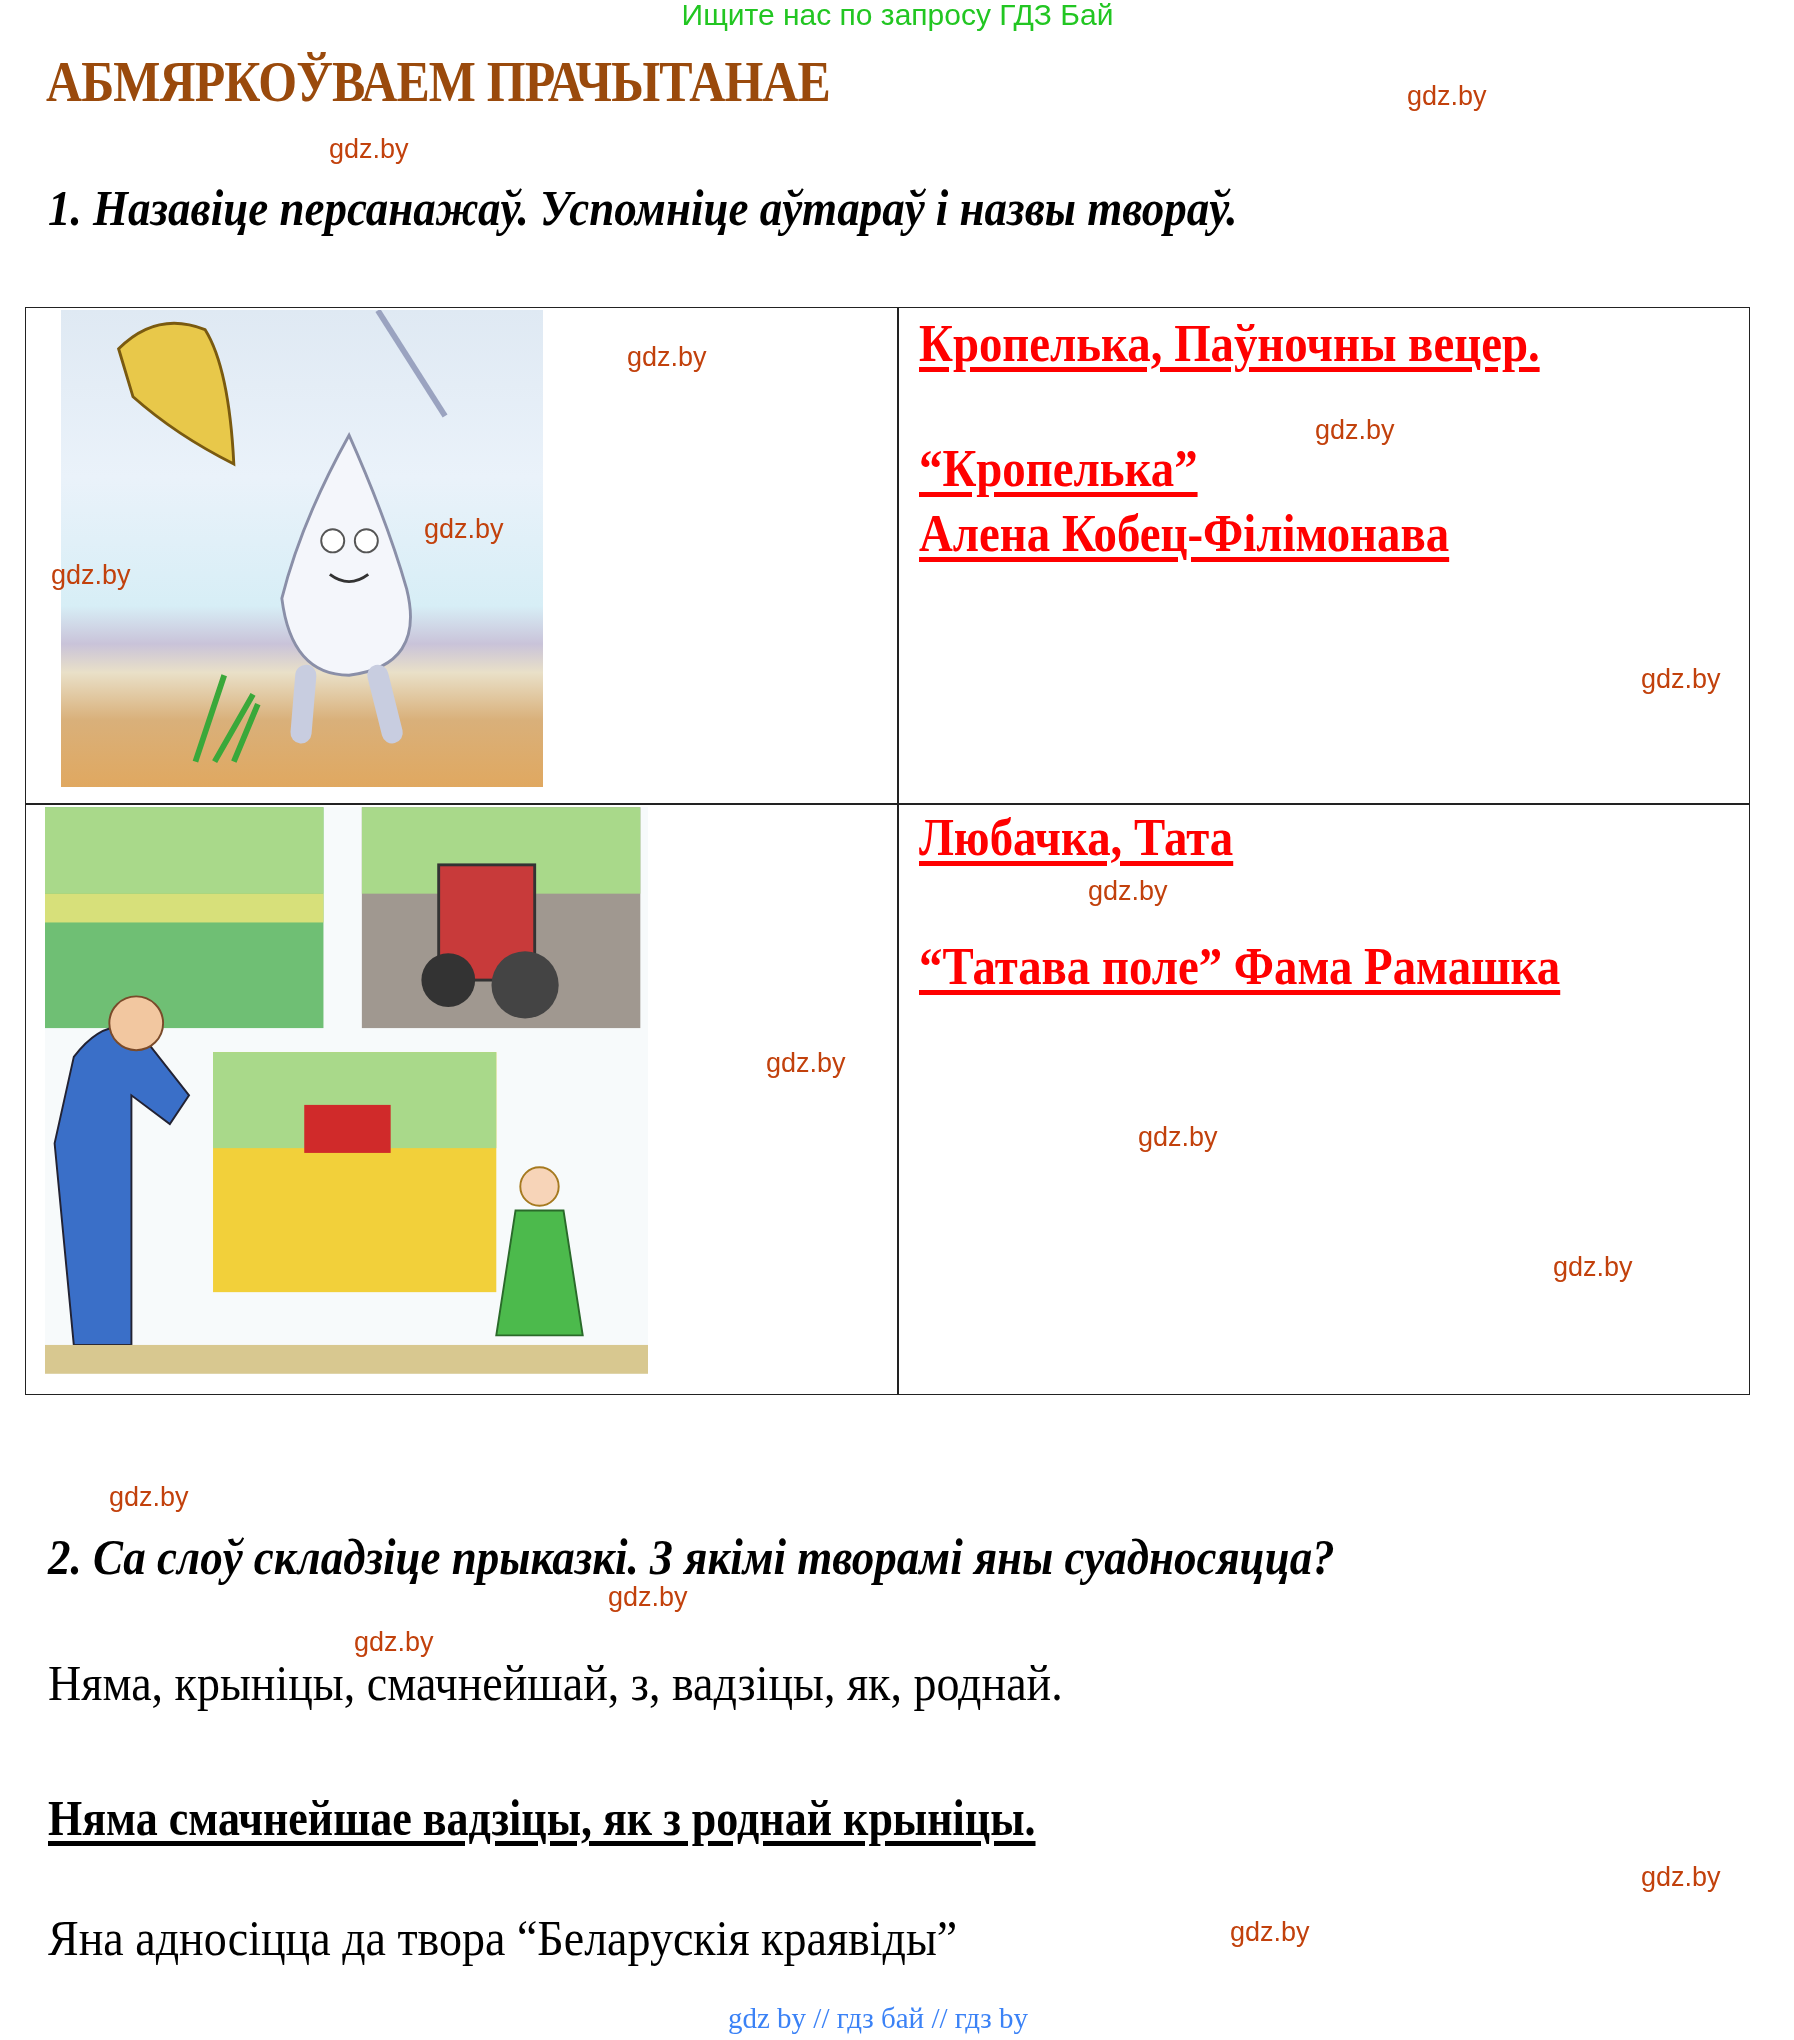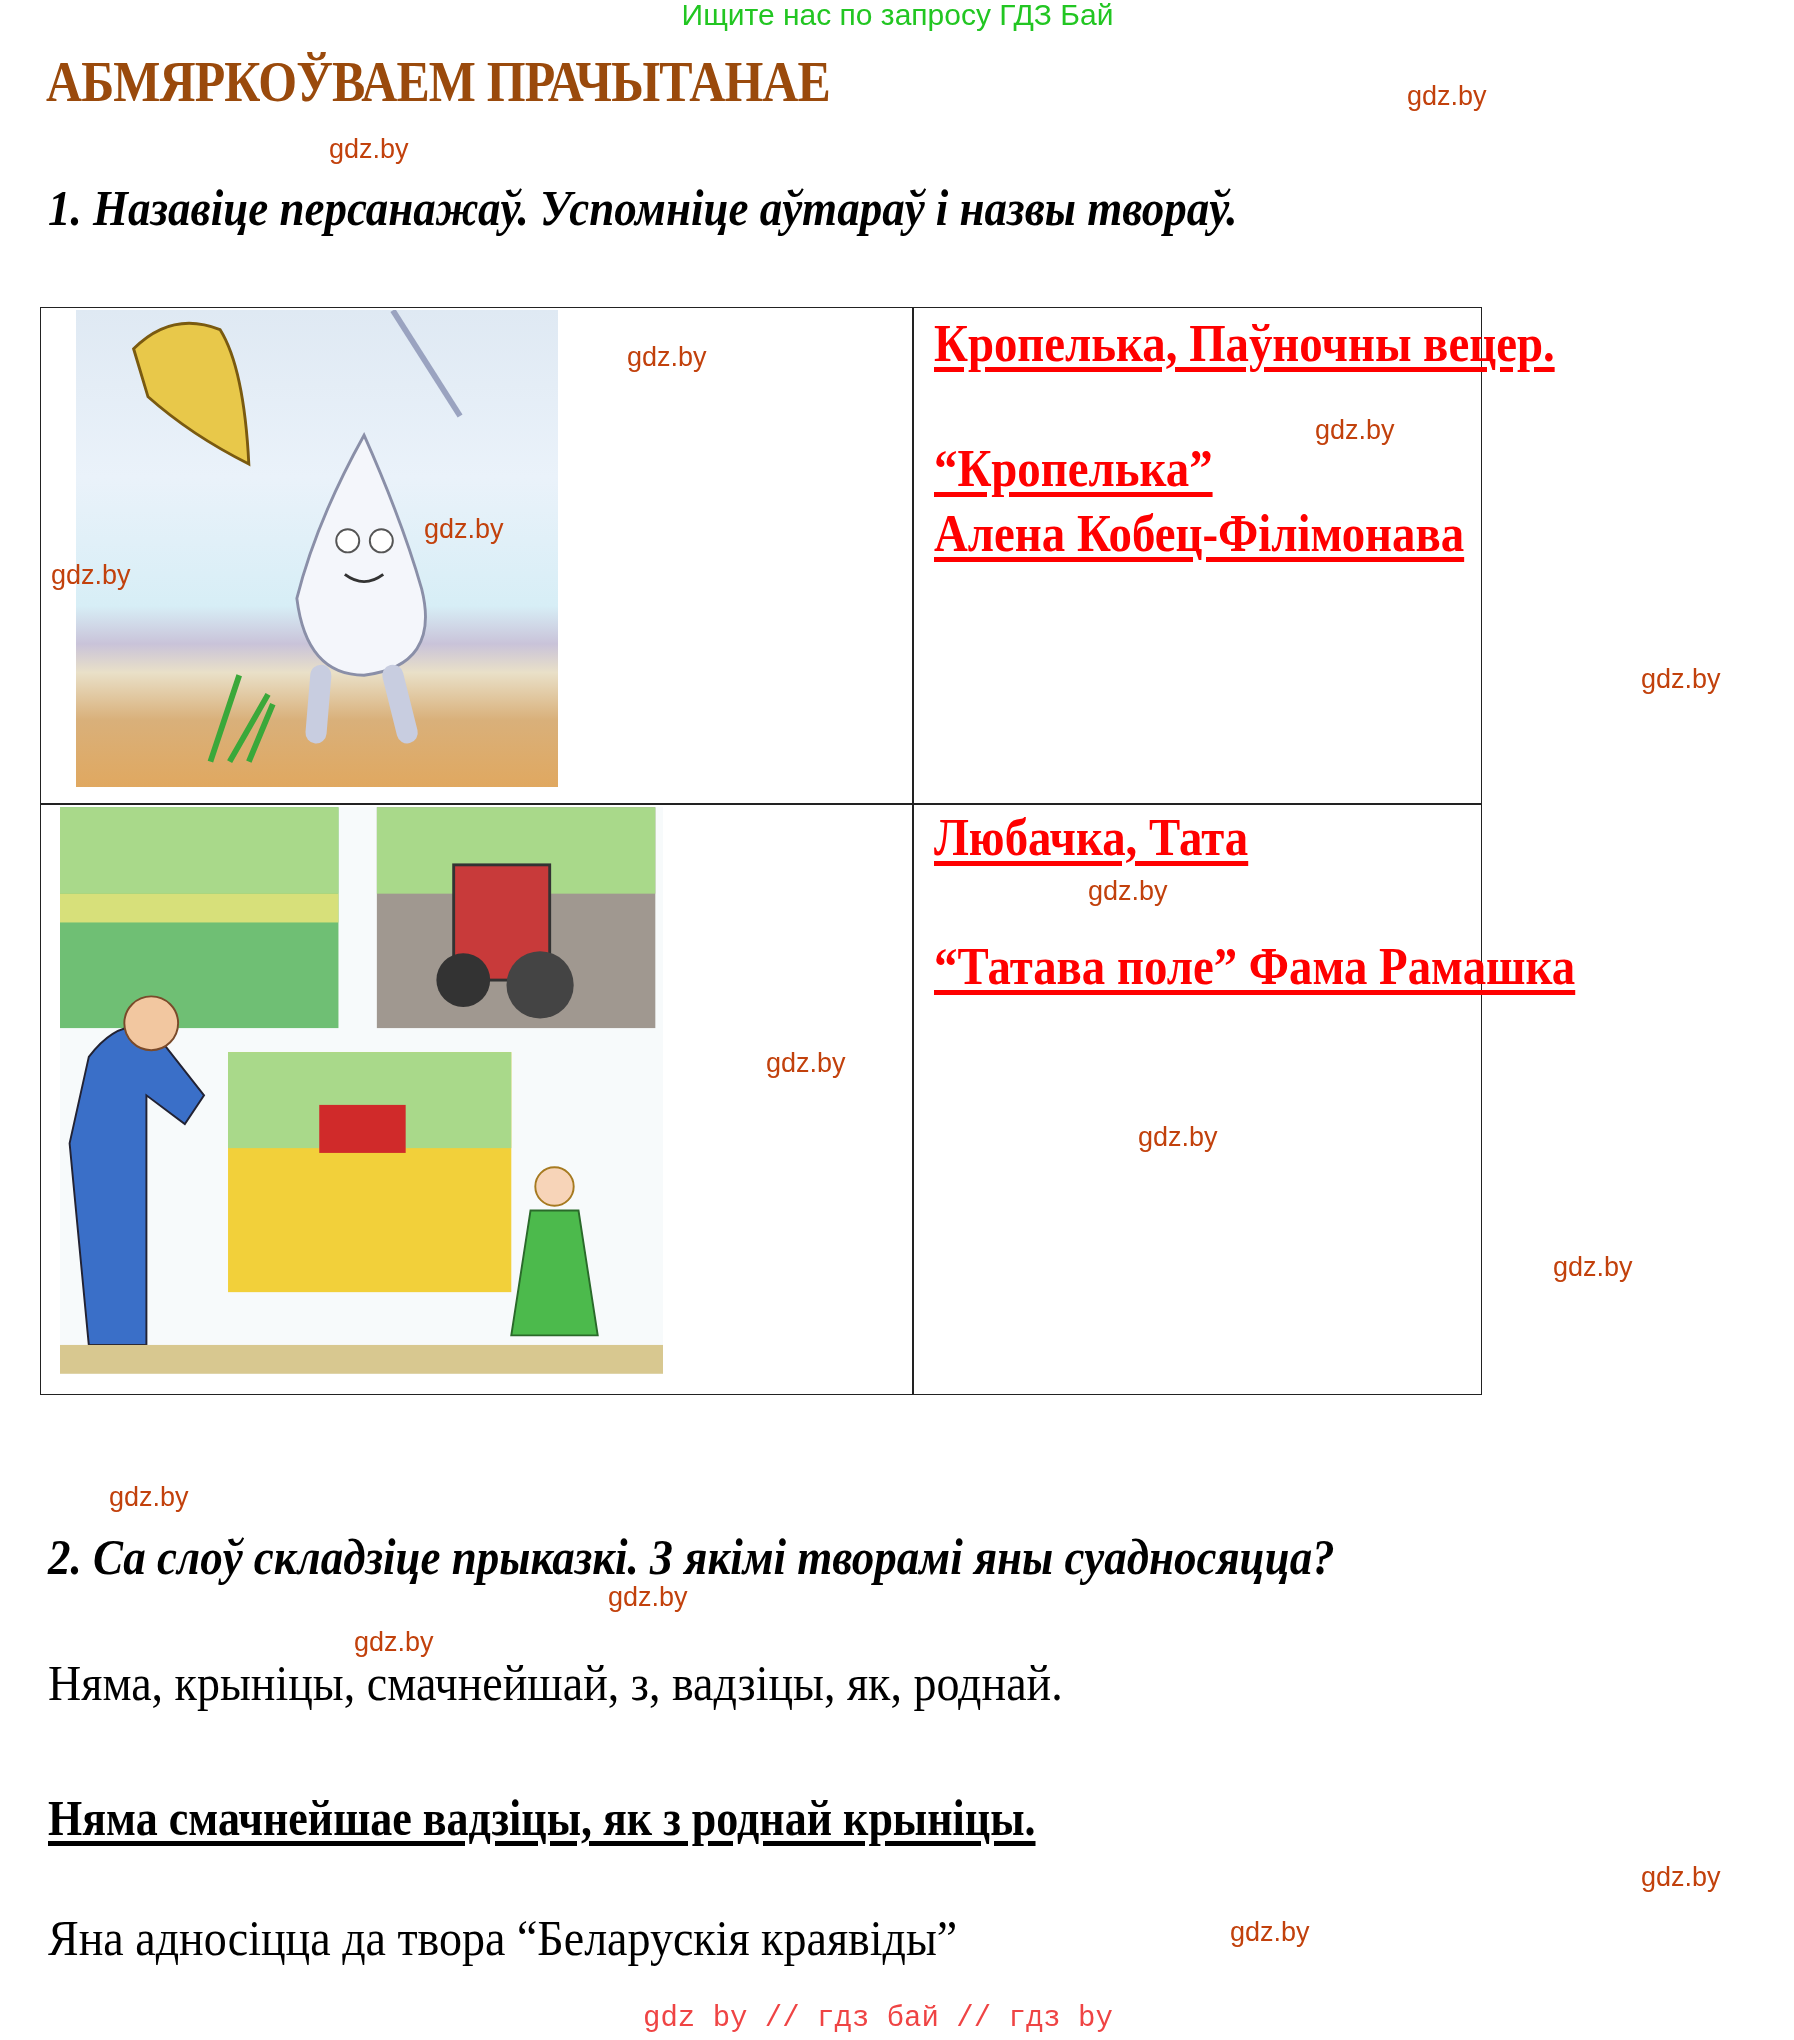--- a/index.html
+++ b/index.html
@@ -2,27 +2,27 @@
 <html><head>
 <meta charset="utf-8">
 <style>
   html,body{margin:0;padding:0;background:#fff;}
   body{width:1795px;height:2041px;position:relative;overflow:hidden;font-family:"Liberation Serif","DejaVu Serif",serif;color:#000;}
   .abs{position:absolute;white-space:nowrap;}
   .top-banner{left:0;width:1795px;top:-1.9px;text-align:center;font-family:"Liberation Sans","DejaVu Sans",sans-serif;font-size:30px;color:#22c622;}
   .page-title{left:46px;top:48px;font-size:58px;font-weight:bold;color:#9a4a0c;letter-spacing:-1px;transform:scaleX(0.86);transform-origin:left top;}
   .wm{font-family:"Liberation Sans","DejaVu Sans",sans-serif;font-size:27px;color:#c2410c;}
   .question{left:48px;font-size:50px;font-weight:bold;font-style:italic;transform:scaleX(0.9);transform-origin:left top;}
-  .table{position:absolute;left:40px;top:307px;width:1442px;height:1088px;border:1.9px solid #222;box-sizing:border-box;}
+  .table{position:absolute;left:25px;top:307px;width:1725px;height:1088px;border:1.9px solid #222;box-sizing:border-box;}
   .vline{position:absolute;left:871px;top:0;width:1.9px;height:100%;background:#222;}
   .hline{position:absolute;left:0;top:495px;width:100%;height:1.9px;background:#222;}
   .answer-red{color:#ff0000;font-weight:bold;font-size:52px;text-decoration:underline;text-decoration-thickness:4.8px;text-underline-offset:5.8px;transform:scaleX(0.9);transform-origin:left top;}
   .plain{font-size:50px;transform:scaleX(0.92);transform-origin:left top;}
   .bold-answer{font-size:50px;font-weight:bold;text-decoration:underline;text-decoration-thickness:4.8px;text-underline-offset:5.8px;transform:scaleX(0.88);transform-origin:left top;}
-  .footer{left:0;width:1756px;top:2002px;text-align:center;font-family:Liberation Mono, monospace;font-size:29px;color:#ef4444;}
+  .footer{left:0;width:1756px;top:2002px;text-align:center;font-family:Liberation Serif, serif;font-size:29px;color:#3b82f6;}
   .pic{position:absolute;overflow:hidden;}
 </style>
 </head>
 <body>
 
 <div class="abs top-banner">Ищите нас по запросу ГДЗ Бай</div>
 
 <div class="abs page-title">АБМЯРКОЎВАЕМ ПРАЧЫТАНАЕ</div>
 
 <div class="abs wm" style="left:1407px;top:81px">gdz.by</div>

